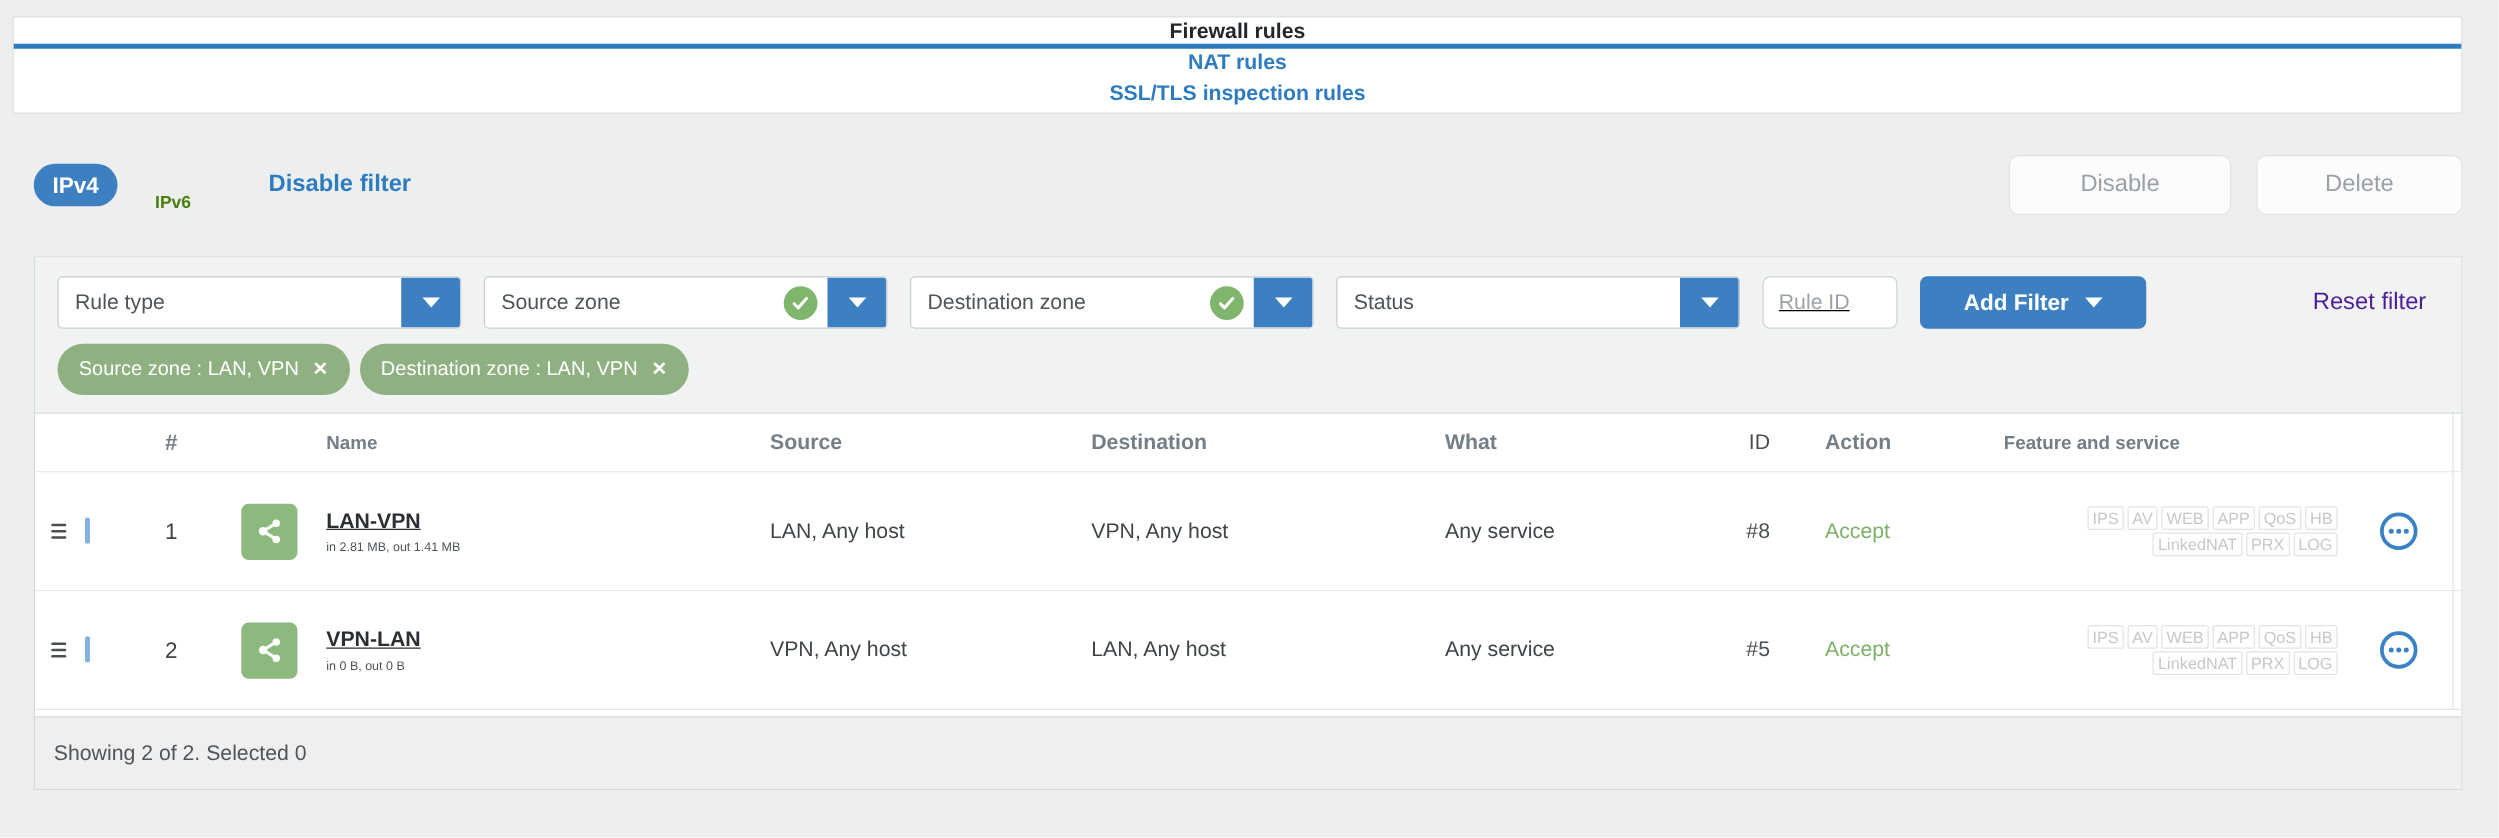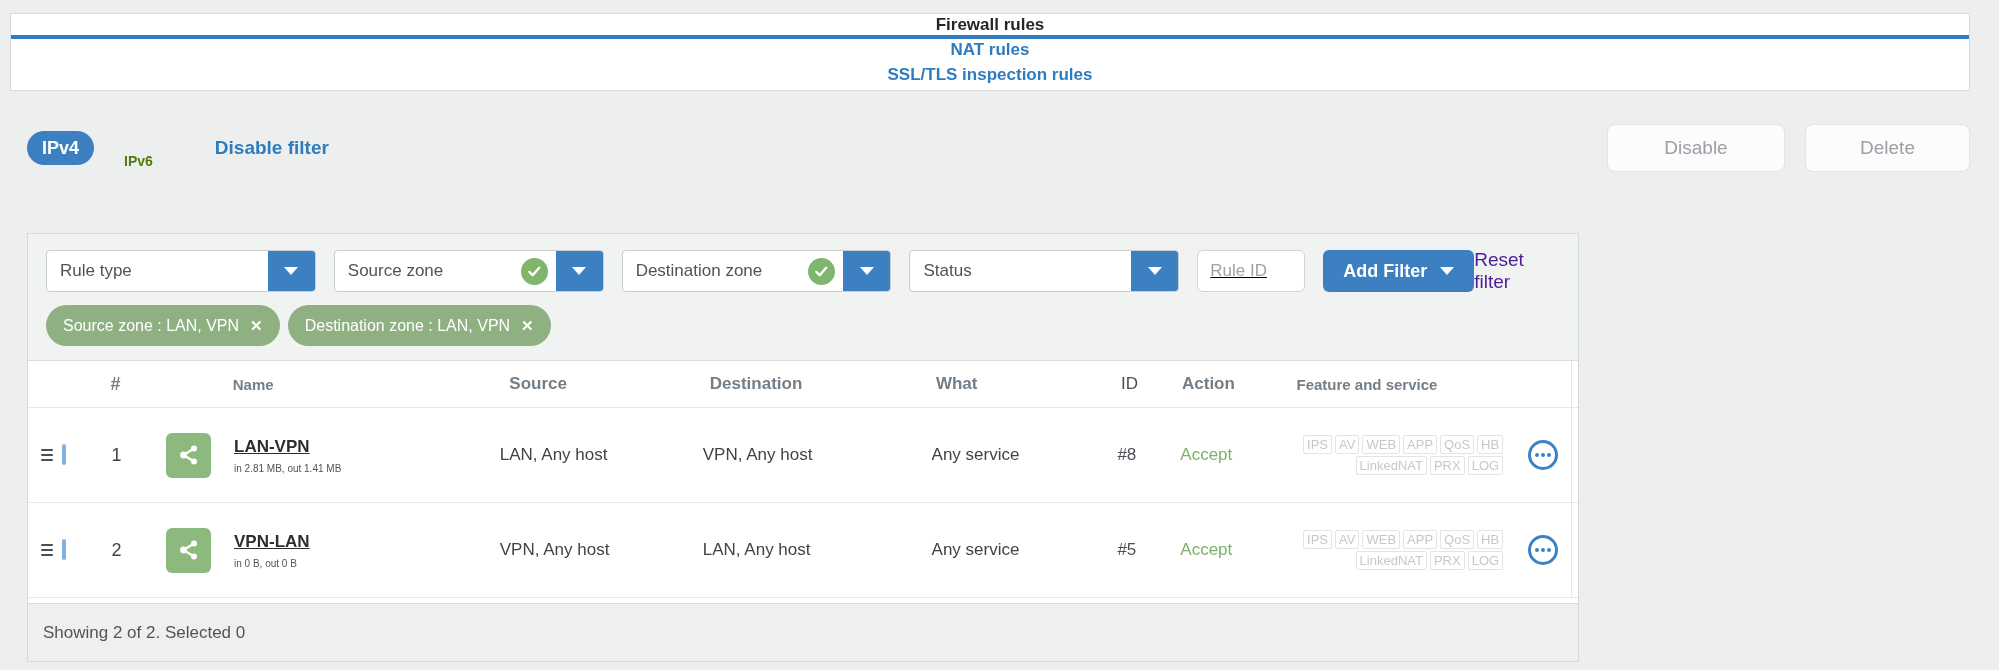--- a/index.html
+++ b/index.html
@@ -46,22 +46,22 @@
   .btn-secondary {
     background:#fcfcfc; border:1px solid #e1e3e5; color:#9aa0a6; font-size:19px;
     height:48px; border-radius:8px; display:flex; align-items:center; justify-content:center;
     cursor:default;
   }
   .btn-disable { width:178px; margin-left:22px; }
   .btn-delete  { width:165px; margin-left:20px; }
 
   
   .panel {
-    position:absolute; left:27px; top:205px; width:1552px;
-    background:#ffffff; border:1px solid #d6d9db;margin-top:28px;
+    position:absolute; left:27px; top:205px; width:1943px;
+    background:#ffffff; border:1px solid #d6d9db;
   }
   .filter-area { background:#f1f2f2; padding:15px 18px 14px; border-bottom:1px solid #dcdfe1; }
   .filter-row { display:flex; align-items:center; }
   .dropdown {
     display:flex; align-items:center; width:323px; height:42px; margin-right:18px;
     background:#fff; border:1px solid #c9ced2; border-radius:4px; overflow:hidden; cursor:pointer;
   }
   .dropdown .dd-label { flex:1; padding-left:13px; font-size:17px; color:#4e545a; white-space:nowrap; overflow:hidden; }
   .check-badge {
     width:27px; height:27px; border-radius:50%; background:#7fb56d; margin-right:8px; flex-shrink:0;

